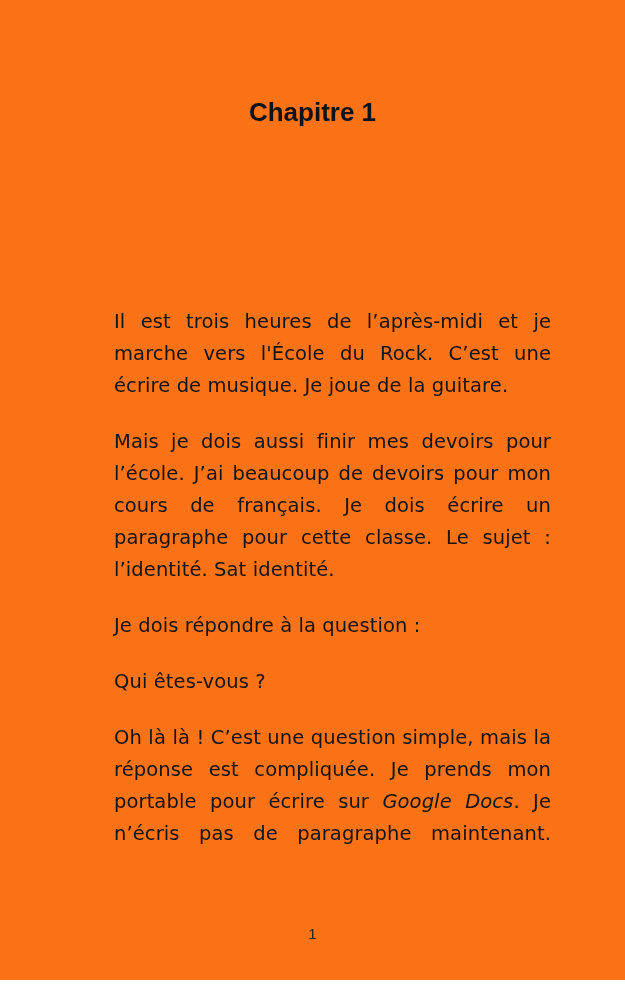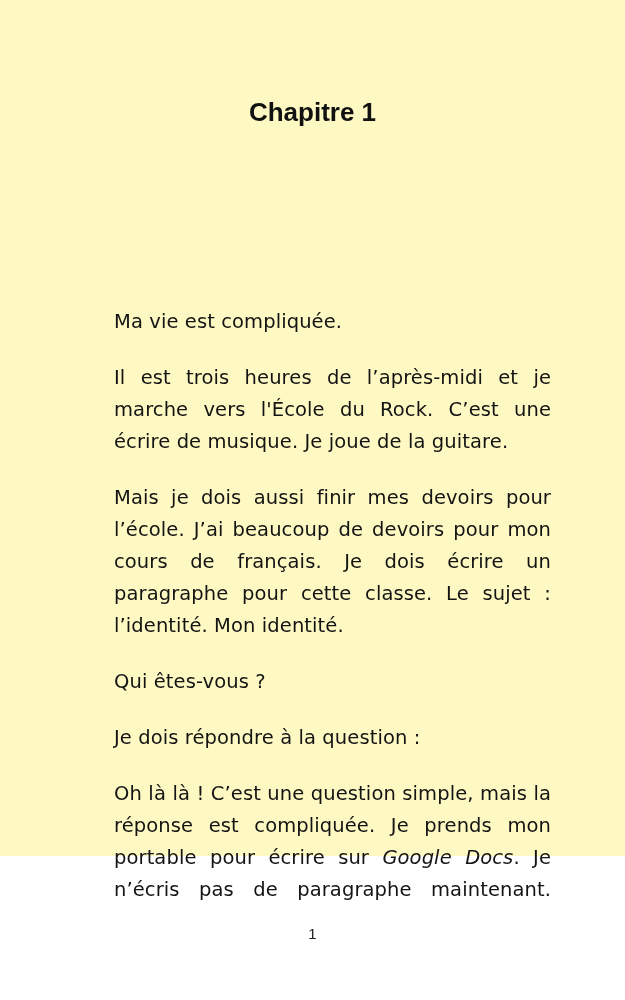--- a/index.html
+++ b/index.html
@@ -11,22 +11,22 @@
       width: 625px;
       height: 1000px;
       position: relative;
       overflow: hidden;
       color: #111111;
     }
     .page {
       position: absolute;
       left: 0; top: 0;
       width: 625px;
-      height: 856px;
-      background: #fef9c3;
+      height: 980px;
+      background: #f97316;
     }
     .chapter-heading {
       position: absolute;
       top: 96px;
       left: 0;
       width: 625px;
       text-align: center;
       font-family: "Liberation Sans", sans-serif;
       font-weight: bold;
       font-size: 26px;
@@ -75,23 +75,22 @@
 </head>
 <body>
 
 <div class="page">
 
   <div class="chapter-heading">
     <div>Chapitre 1</div>
   </div>
 
   <div class="body-text">
-    <p class="single">Ma vie est compliquée.</p>
     <p>Il est trois heures de l’après-midi et je marche vers l'École du Rock. C’est une écrire de musique. Je joue de la guitare.</p>
-    <p>Mais je dois aussi finir mes devoirs pour l’école. J’ai beaucoup de devoirs pour mon cours de français. Je dois écrire un paragraphe pour cette classe. Le sujet : l’identité. Mon identité.</p>
+    <p>Mais je dois aussi finir mes devoirs pour l’école. J’ai beaucoup de devoirs pour mon cours de français. Je dois écrire un paragraphe pour cette classe. Le sujet : l’identité. Sat identité.</p>
+    <p class="single">Je dois répondre à la question :</p>
     <p class="single">Qui êtes-vous ?</p>
-    <p class="single">Je dois répondre à la question :</p>
     <p class="last"><span>Oh là là ! C’est une question simple, mais la réponse est compliquée. Je prends mon portable pour écrire sur </span><em>Google Docs</em><span>. Je n’écris pas de paragraphe maintenant.</span></p>
   </div>
 
   <div class="page-number">1</div>
 
 </div>
 
 </body></html>

